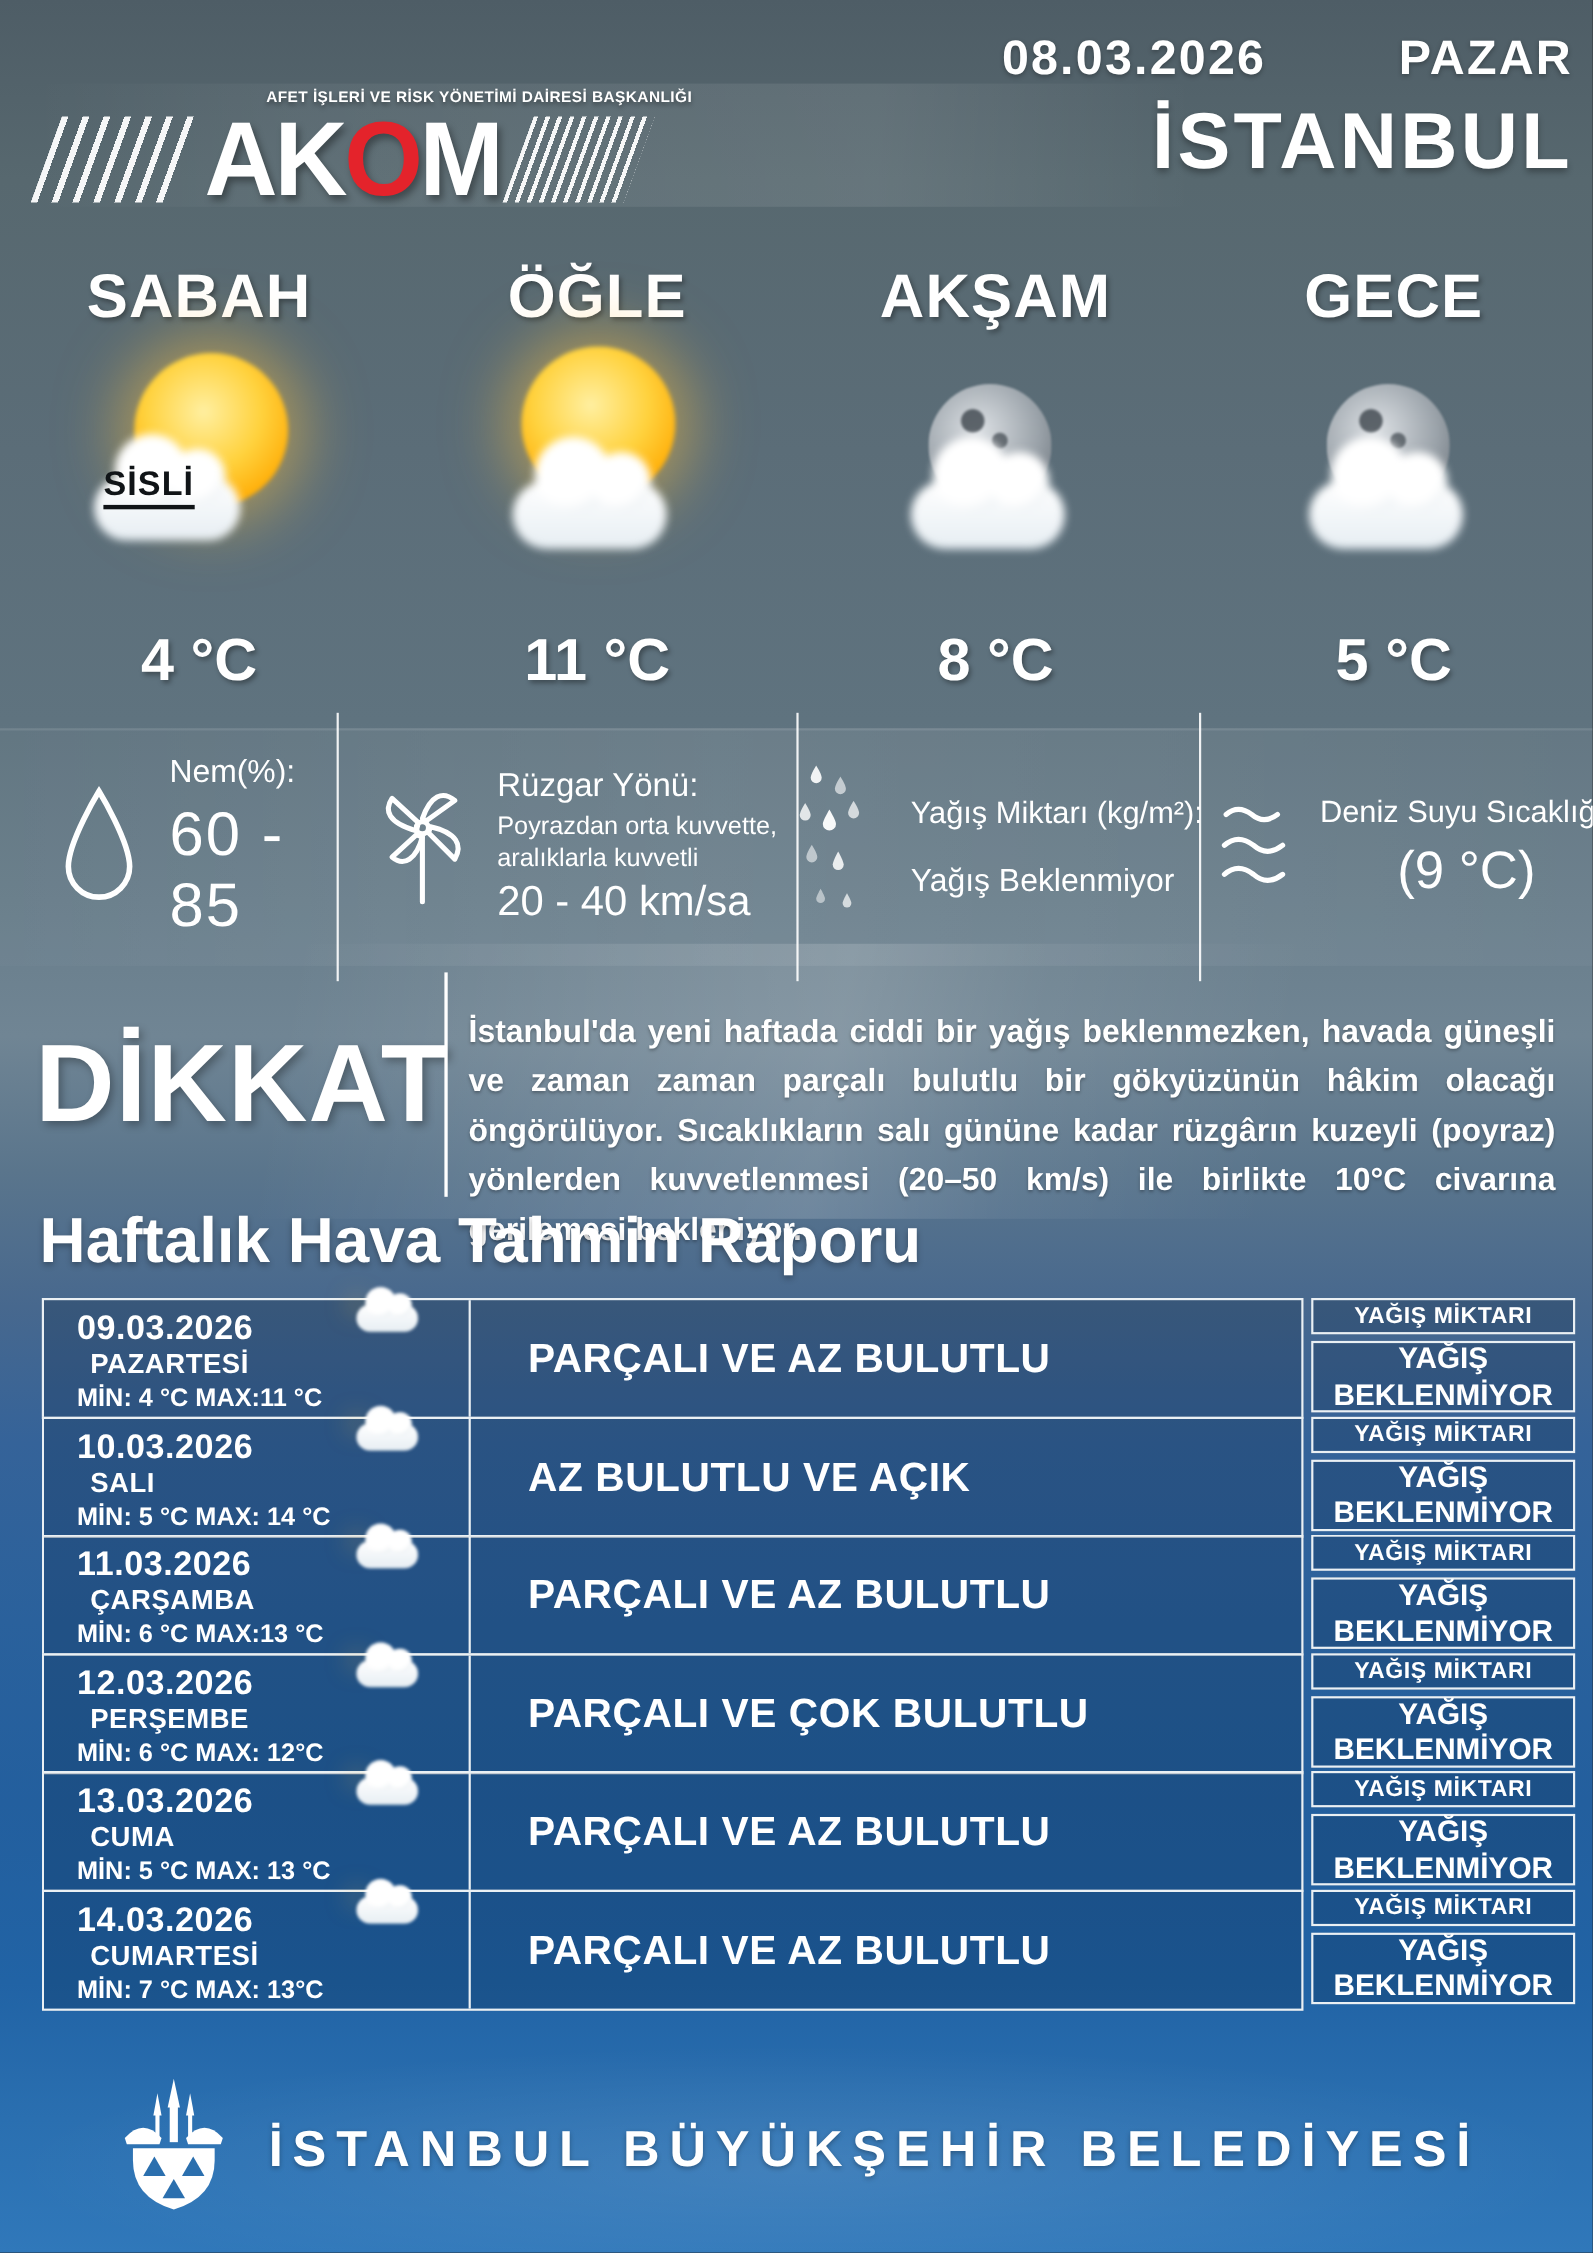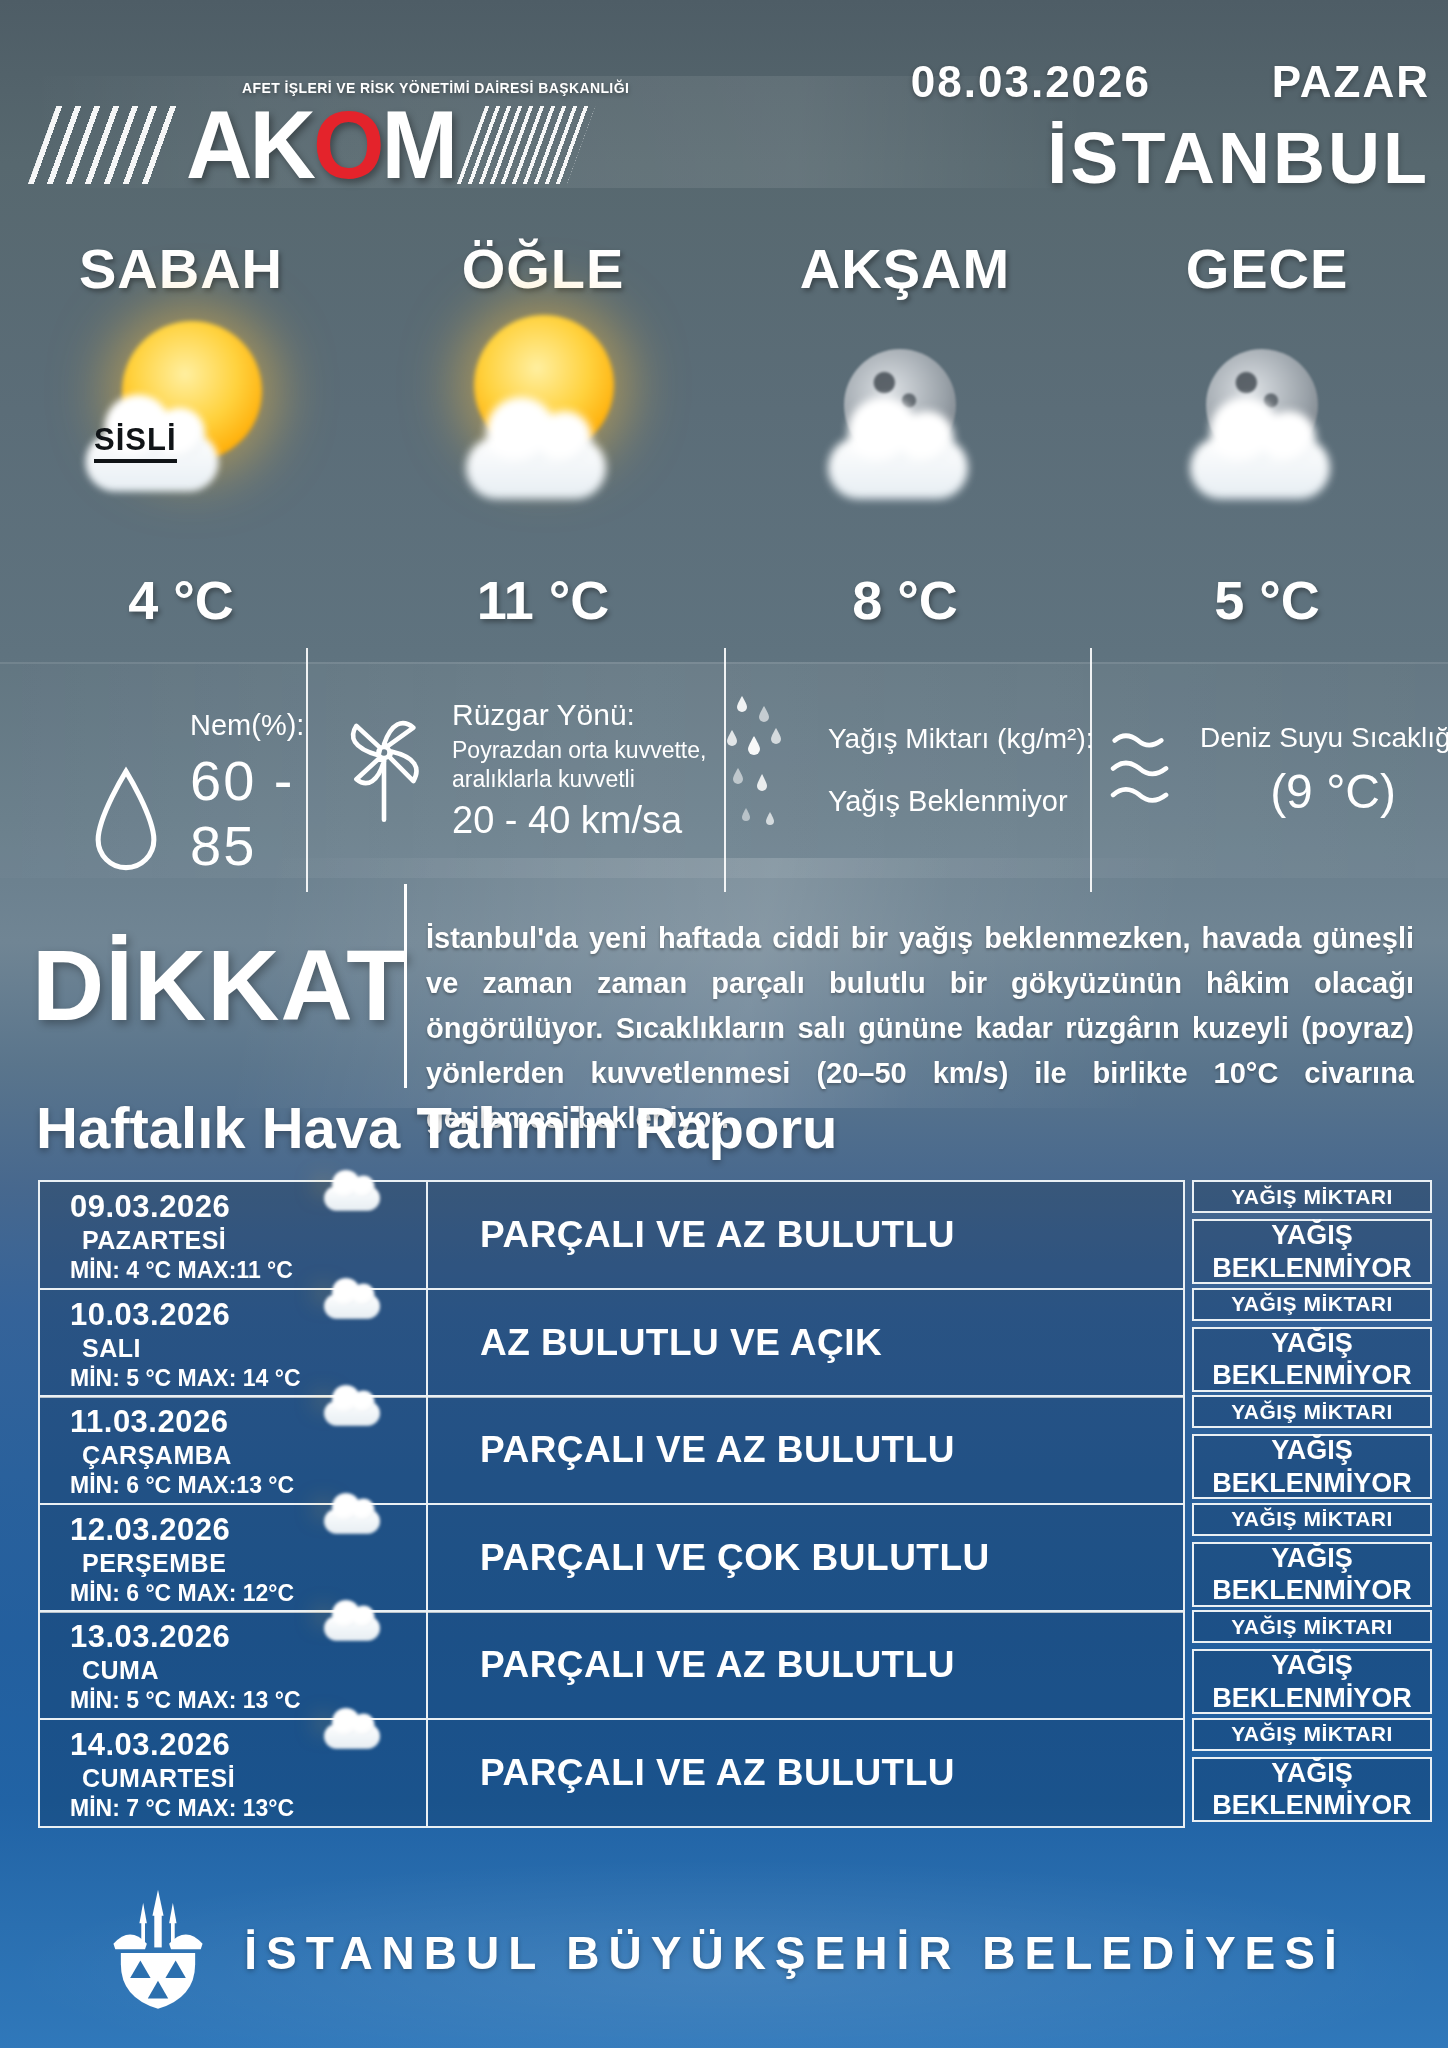--- a/index.html
+++ b/index.html
@@ -30,21 +30,21 @@
   .stripes { height:78px; transform:skewX(-20deg); }
   .stripes.left  { width:128px; margin-right:16px;
     background-image:repeating-linear-gradient(to right, rgba(255,255,255,.95) 0 6px, transparent 6px 19px); }
   .stripes.right { width:110px; margin-left:16px;
     background-image:repeating-linear-gradient(to right, rgba(255,255,255,.95) 0 4px, transparent 4px 11px); }
   .akom { font-size:92px; line-height:78px; letter-spacing:-3px; font-weight:bold;
     text-shadow:3px 4px 7px rgba(0,0,0,.35); transform:scaleY(1.04); }
   .akom .o-red { color:#e4232b; }
 
   #date-block { position:absolute; right:18px; top:28px; text-align:right; }
-  .date-line { font-size:44px; letter-spacing:2px; word-spacing:26px; text-shadow:0 2px 5px rgba(0,0,0,.3);margin-top:29px; }
+  .date-line { font-size:44px; letter-spacing:2px; word-spacing:26px; text-shadow:0 2px 5px rgba(0,0,0,.3); }
   .city-line { font-size:72px; letter-spacing:3px; margin-top:10px; text-shadow:0 3px 6px rgba(0,0,0,.3); }
 
   
   #periods { position:absolute; top:210px; left:0; width:100%; height:452px;
     display:grid; grid-template-columns:repeat(4,1fr); }
   .period { position:relative; text-align:center; }
   .p-label { font-size:56px; letter-spacing:1px; margin-top:26px; text-shadow:2px 3px 5px rgba(0,0,0,.35); }
   .p-temp  { font-size:54px; margin-top:2px; text-shadow:2px 3px 5px rgba(0,0,0,.35); }
   .fog-note { position:absolute; left:94px; top:212px; color:#101417; font-size:31px;
     letter-spacing:1px; border-bottom:4px solid #101417; padding-bottom:1px; text-shadow:none; z-index:5; }
@@ -75,21 +75,21 @@
   .big.fog .sun { left:66px; top:16px; }
 
   .wicon.mini { width:250px; height:262px; transform:scale(.40); transform-origin:0 0; }
 
   
   #metrics { position:absolute; top:662px; left:0; width:100%; height:216px;
     display:grid; grid-template-columns:306px 418px 372px 352px; font-weight:normal; }
   .vline { position:absolute; width:2px; top:-14px; height:244px; background:rgba(255,255,255,.9); }
   .metric { position:relative; display:flex; align-items:center; }
   .m-icon { flex:none; }
-  .m1 { padding-left:88px; gap:26px;align-items:flex-end; }
+  .m1 { padding-left:52px; gap:26px; }
   .m1 .m-label { font-size:29px; }
   .m1 .m-value { font-size:56px; letter-spacing:2px; margin-top:6px; }
   .m2 { padding-left:32px; gap:22px; }
   .m2 .m-label { font-size:30px; }
   .m2 .m-desc  { font-size:23px; line-height:1.25; margin-top:4px; }
   .m2 .m-value { font-size:38px; margin-top:6px; }
   .m3 { gap:18px; }
   .m3 .m-label { font-size:28px; }
   .m3 .m-value { font-size:29px; margin-top:30px; }
   .m4 { padding-left:14px; gap:20px; }

